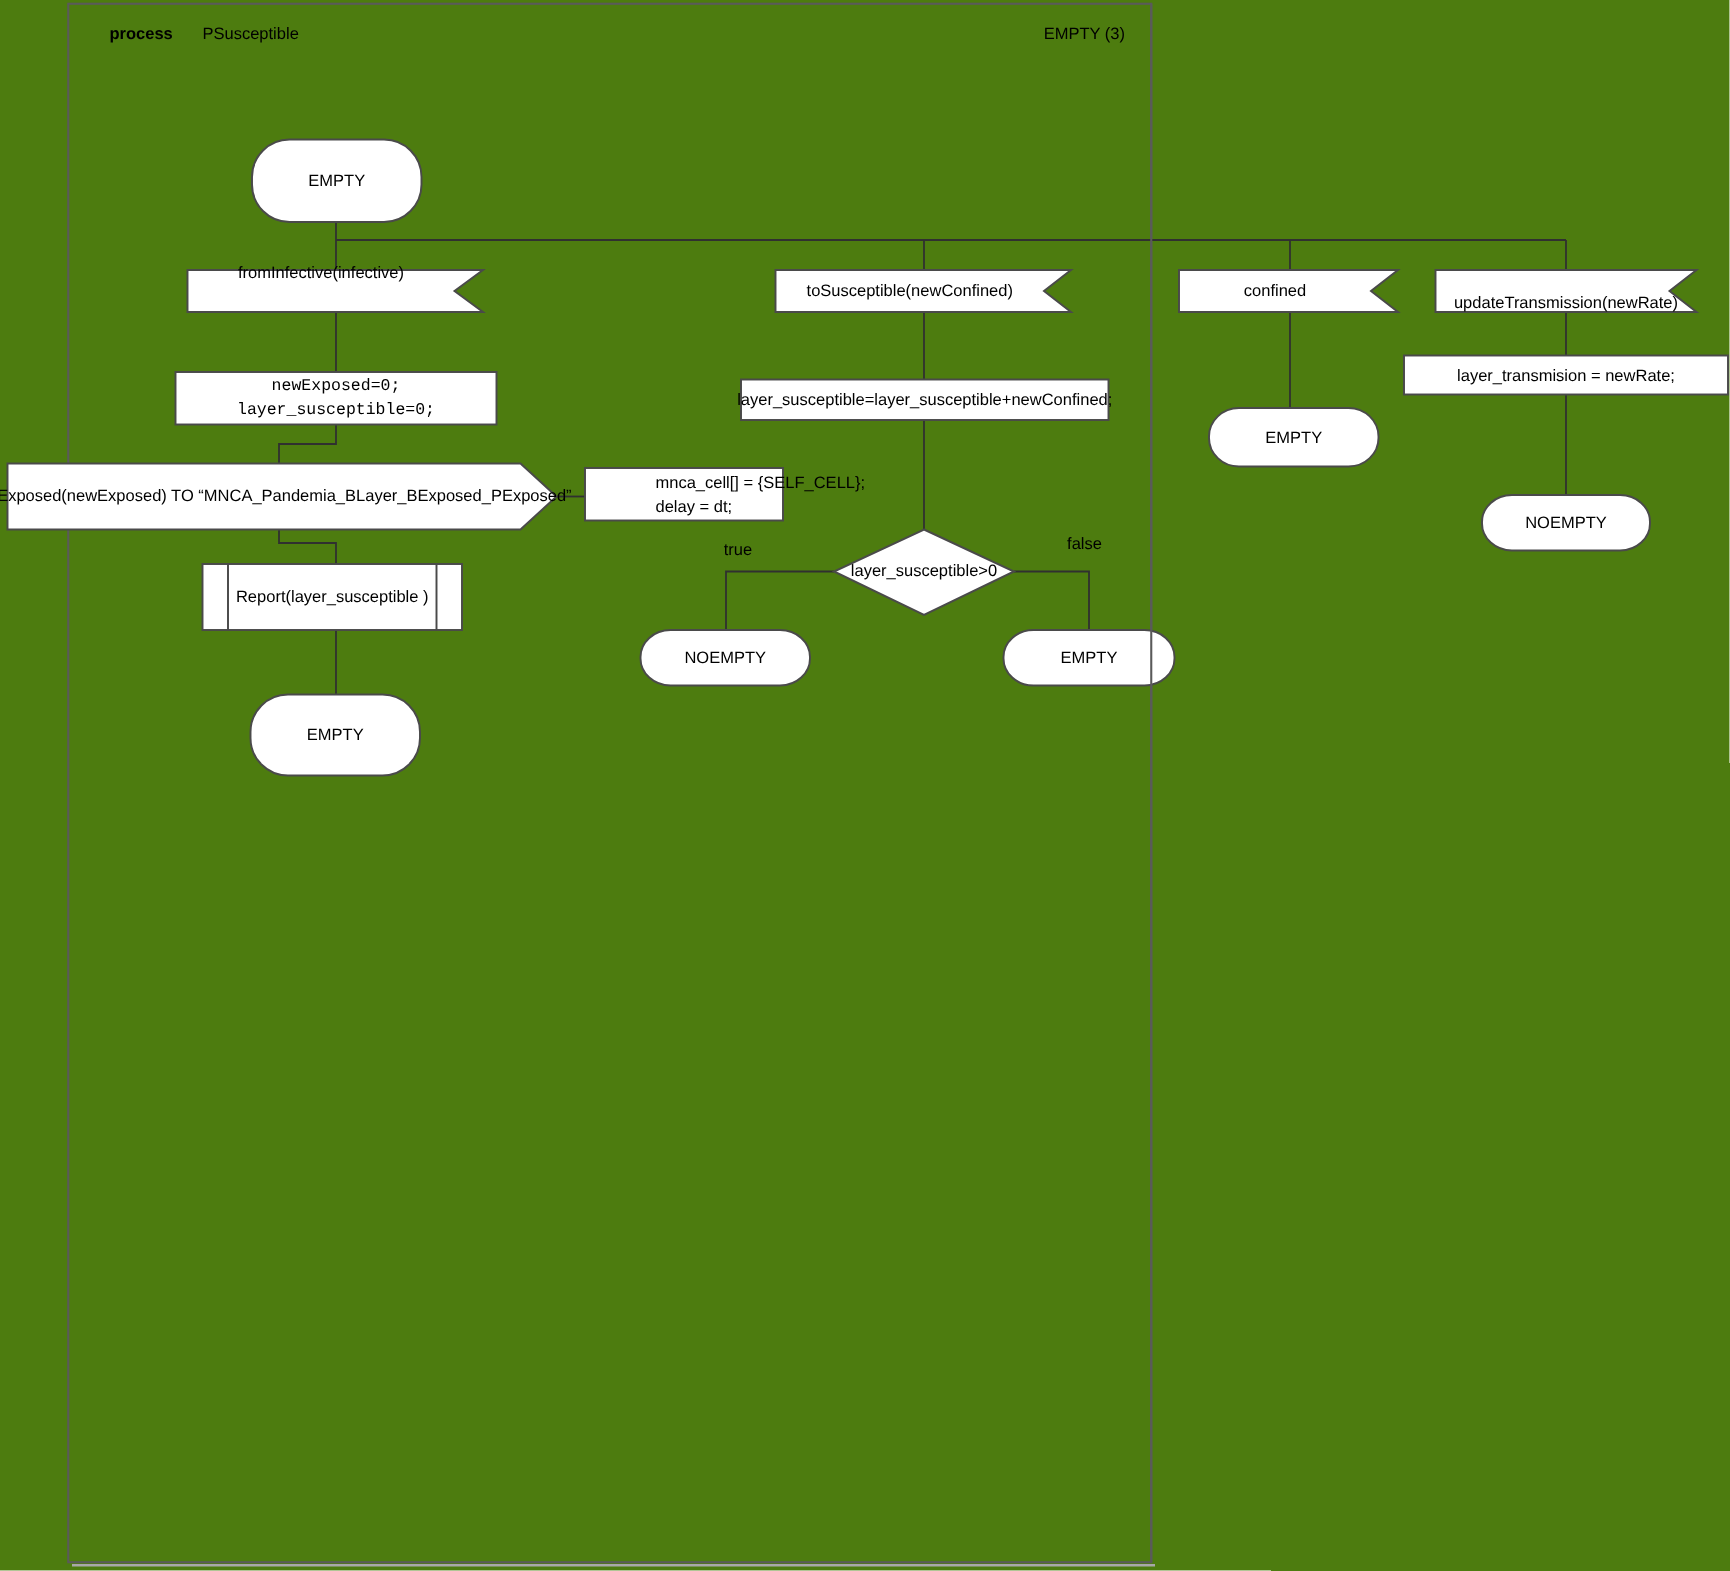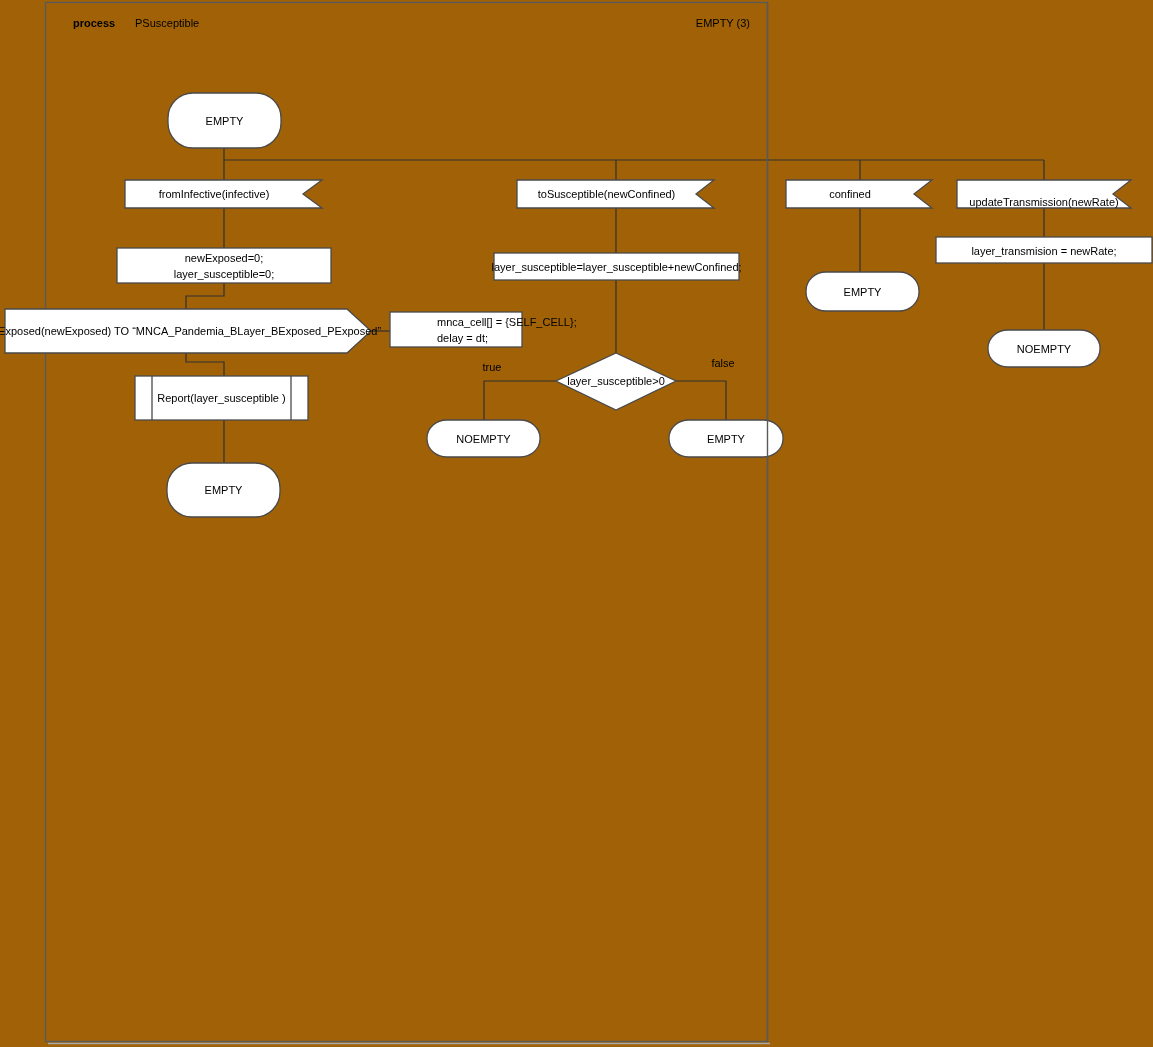--- a/index.html
+++ b/index.html
@@ -1,19 +1,19 @@
 <!DOCTYPE html>
 <html><head>
 <meta charset="utf-8">
 <style>
   html,body{margin:0;padding:0;background:#ffffff;}
   .canvas{
     position:relative;
     width:1153px;height:1047px;
-    background:#a16207;
+    background:#4d7c0f;
     font-family:"Liberation Sans", sans-serif;
     color:#000000;
     overflow:hidden;
   }
   .canvas svg{position:absolute;left:0;top:0;}
   .lbl{
     position:absolute;
     display:flex;align-items:center;justify-content:center;
     font-size:11px;line-height:14px;
     white-space:nowrap;
@@ -82,22 +82,22 @@
     </g>
 
     <line x1="767.5" y1="2.5" x2="767.5" y2="1041.5" stroke="#5a5a5a" stroke-width="1.4"></line>
   </svg>
 
   <div class="lbl bold" style="left:73px;top:16px;width:60px;height:14px;justify-content:flex-start;">process</div>
   <div class="lbl" style="left:135px;top:16px;width:120px;height:14px;justify-content:flex-start;">PSusceptible</div>
   <div class="lbl right" style="left:640px;top:16px;width:110px;height:14px;">EMPTY (3)</div>
 
   <div class="lbl" style="left:168px;top:93px;width:113px;height:55px;">EMPTY</div>
-  <div class="lbl" style="left:125px;top:180px;width:178px;height:28px;text-align:right;">fromInfective(infective)</div>
-  <div class="lbl multi" style="left:117px;top:250px;width:214px;height:32px;">
+  <div class="lbl" style="left:125px;top:168px;width:178px;height:28px;text-align:right;">fromInfective(infective)</div>
+  <div class="lbl multi" style="left:117px;top:250px;width:214px;height:32px;font-family:Liberation Mono, monospace;">
     <span>newExposed=0;</span>
     <span>layer_susceptible=0;</span>
   </div>
   <div class="lbl" style="left:5px;top:309px;width:360px;height:44px;">toExposed(newExposed) TO “MNCA_Pandemia_BLayer_BExposed_PExposed”</div>
   <div class="lbl multi left" style="left:397px;top:314px;width:124px;height:32px;align-items:flex-start;">
     <span>mnca_cell[] = {SELF_CELL};</span>
     <span>delay = dt;</span>
   </div>
   <div class="lbl" style="left:152px;top:376px;width:139px;height:44px;border-radius:20px;">Report(layer_susceptible )</div>
   <div class="lbl" style="left:167px;top:463px;width:113px;height:54px;">EMPTY</div>

